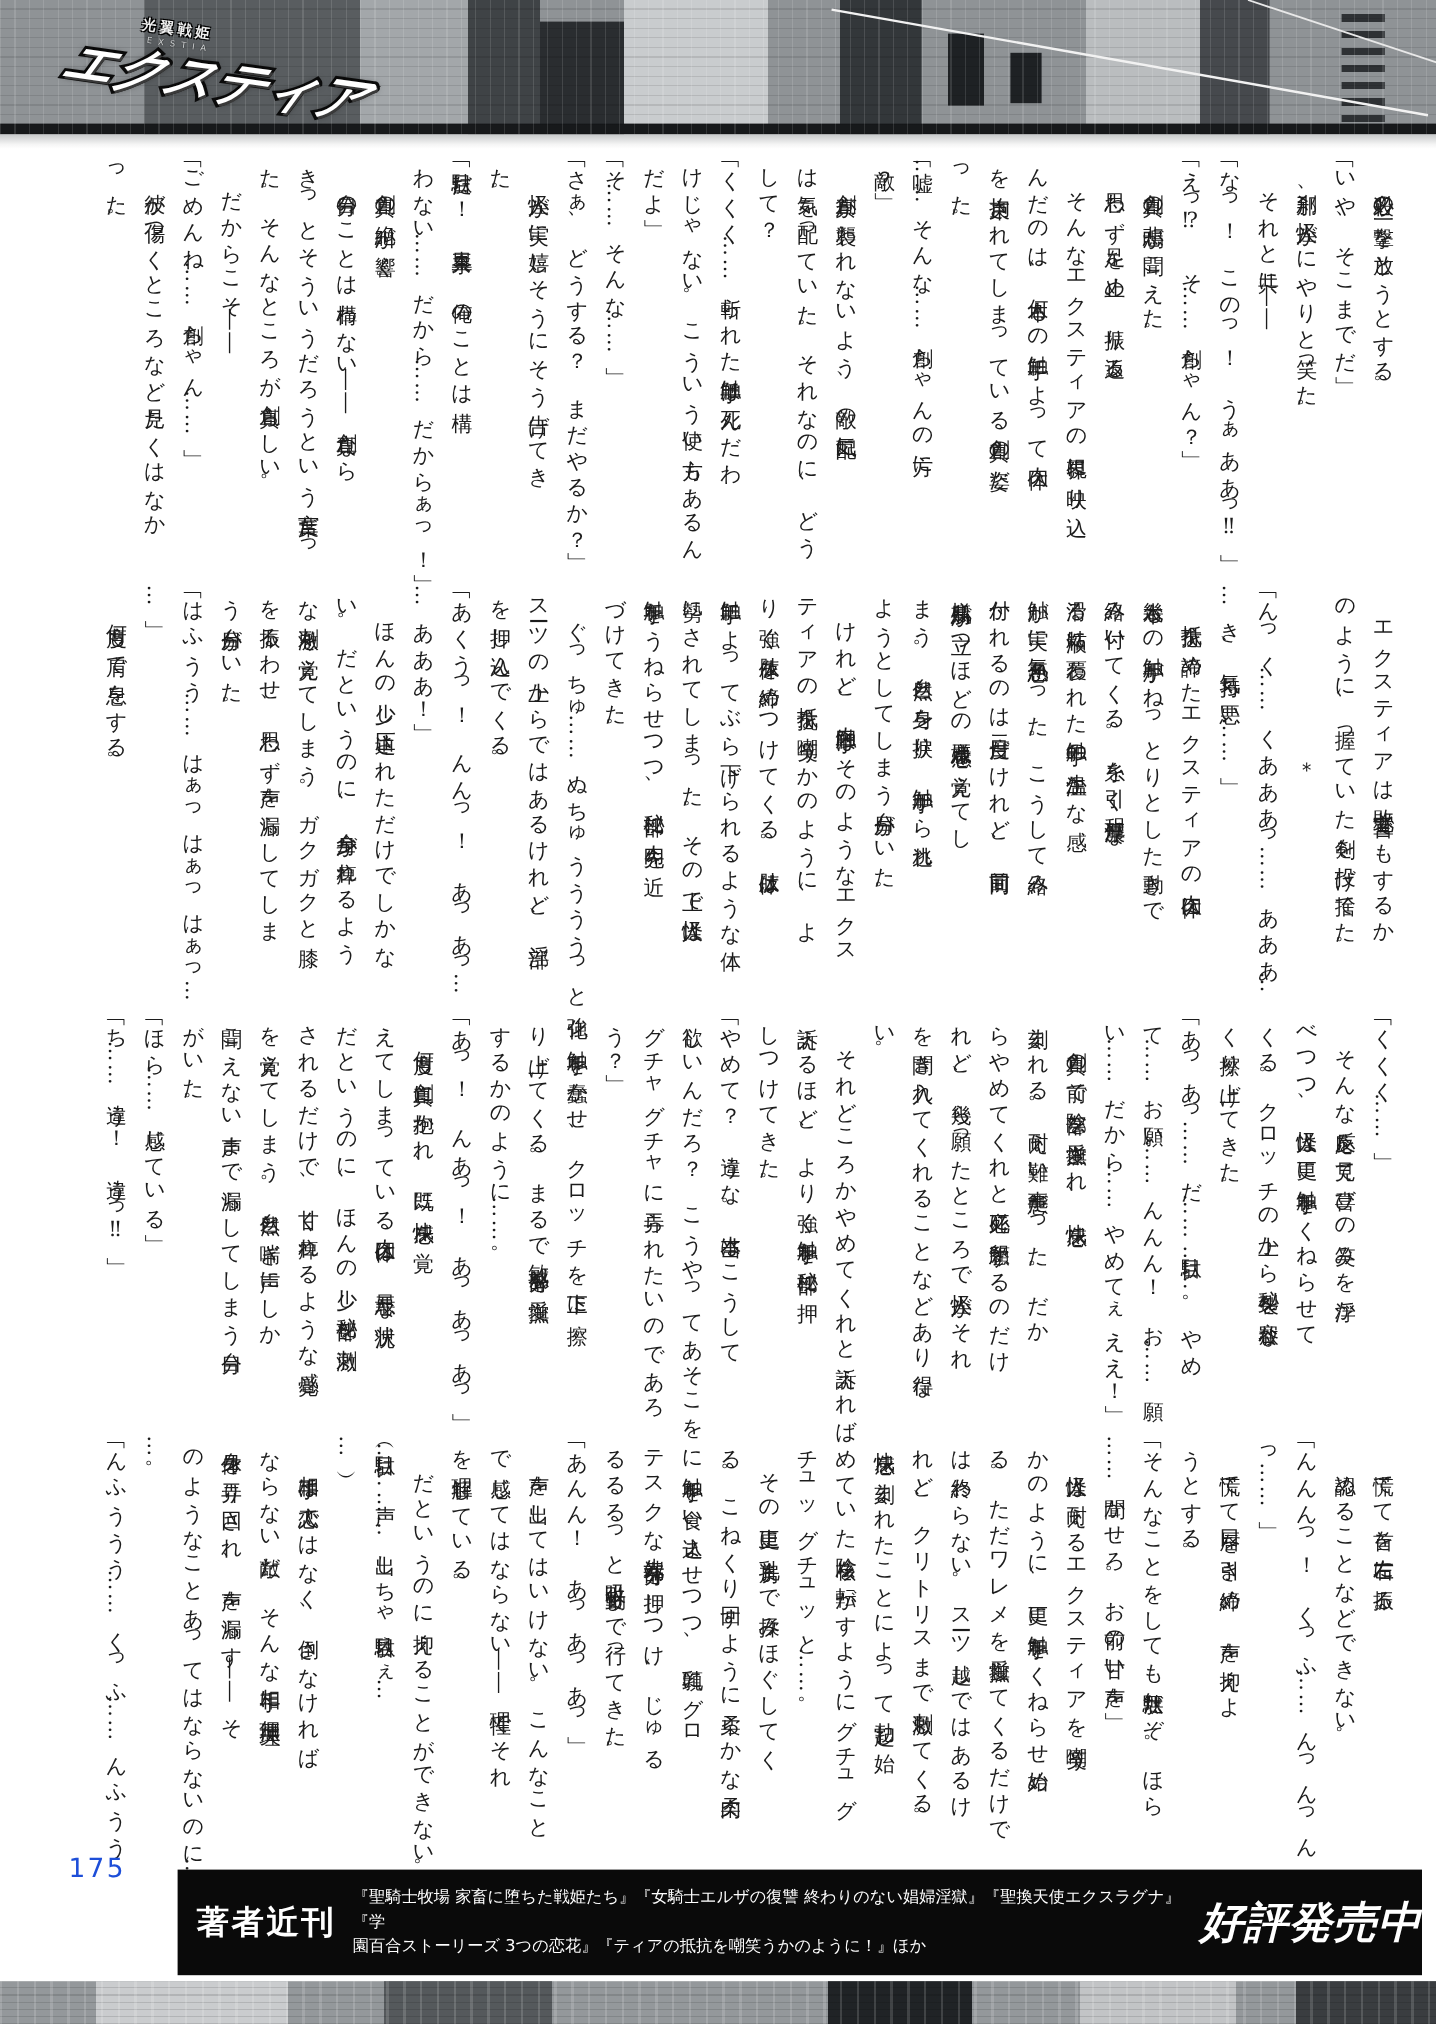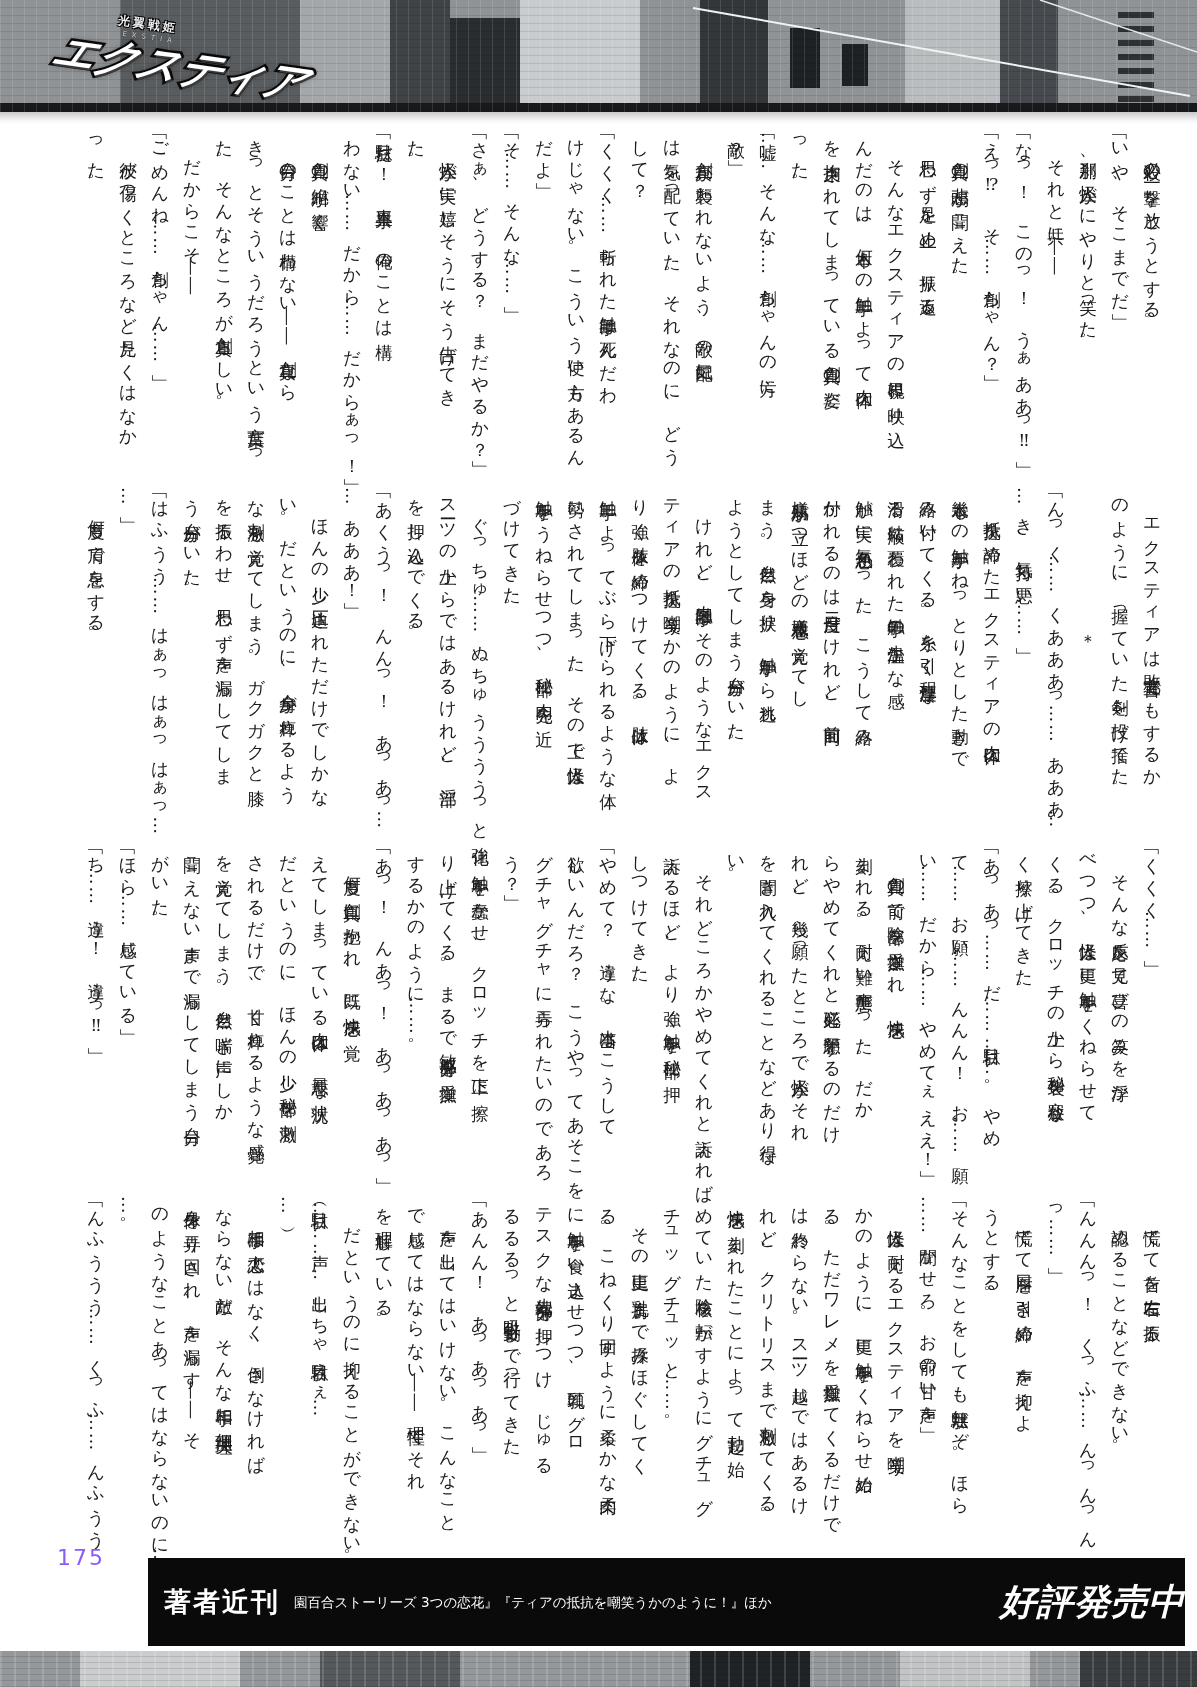--- a/index.html
+++ b/index.html
@@ -45,21 +45,21 @@
   
   .band{position:absolute;right:29px;width:1115px;writing-mode:vertical-rl;text-orientation:mixed;
     font-size:17.5px;letter-spacing:2px;color:#1c1c1c;}
   .band1{top:128px;height:352px;}
   .band2{top:487px;height:352px;}
   .band3{top:843px;height:352px;}
   .band4{top:1196px;height:348px;}
   .tline{margin:0;padding:0;line-height:32px;white-space:nowrap;}
 
   
-  .pagenum{position:absolute;left:57px;top:1545px;font-size:22px;color:#8b5cf6;
+  .pagenum{position:absolute;left:57px;top:1545px;font-size:22px;color:#1d4ed8;
     font-family:"DejaVu Sans","Liberation Sans",sans-serif;letter-spacing:2px;}
   .footer-bar{position:absolute;left:148px;right:12px;top:1558px;height:88px;background:#0a0a0a;
     display:flex;align-items:center;color:#fff;}
   .f-label{font-family:"DejaVu Sans","Liberation Sans",sans-serif;font-weight:800;font-size:27px;
     margin-left:16px;letter-spacing:2px;flex:0 0 auto;}
   .f-titles{font-family:"DejaVu Sans","Liberation Sans",sans-serif;font-size:13.5px;line-height:1.55;
     margin-left:14px;width:706px;flex:0 0 auto;}
   .f-promo{font-family:Liberation Serif, serif;font-weight:800;font-size:36px;
     font-style:italic;margin-left:auto;margin-right:18px;letter-spacing:1px;flex:0 0 auto;}
 
@@ -240,20 +240,21 @@
         <p class="tline">…。</p>
         <p class="tline">「んふううう……くっふ……んふうう</p>
       </section>
   </main>
 
   <div class="pagenum">175</div>
 
   <footer class="footer-bar">
     <span class="f-label">著者近刊</span>
     <div class="f-titles">
+      <div>『聖騎士牧場 家畜に堕ちた戦姫たち』『女騎士エルザの復讐 終わりのない娼婦淫獄』『聖換天使エクスラグナ』『学</div>
       <div>園百合ストーリーズ 3つの恋花』『ティアの抵抗を嘲笑うかのように！』ほか</div>
     </div>
     <span class="f-promo">好評発売中！</span>
   </footer>
 
   <div class="bottom-strip"></div>
 
 </div>
 
 </body></html>

